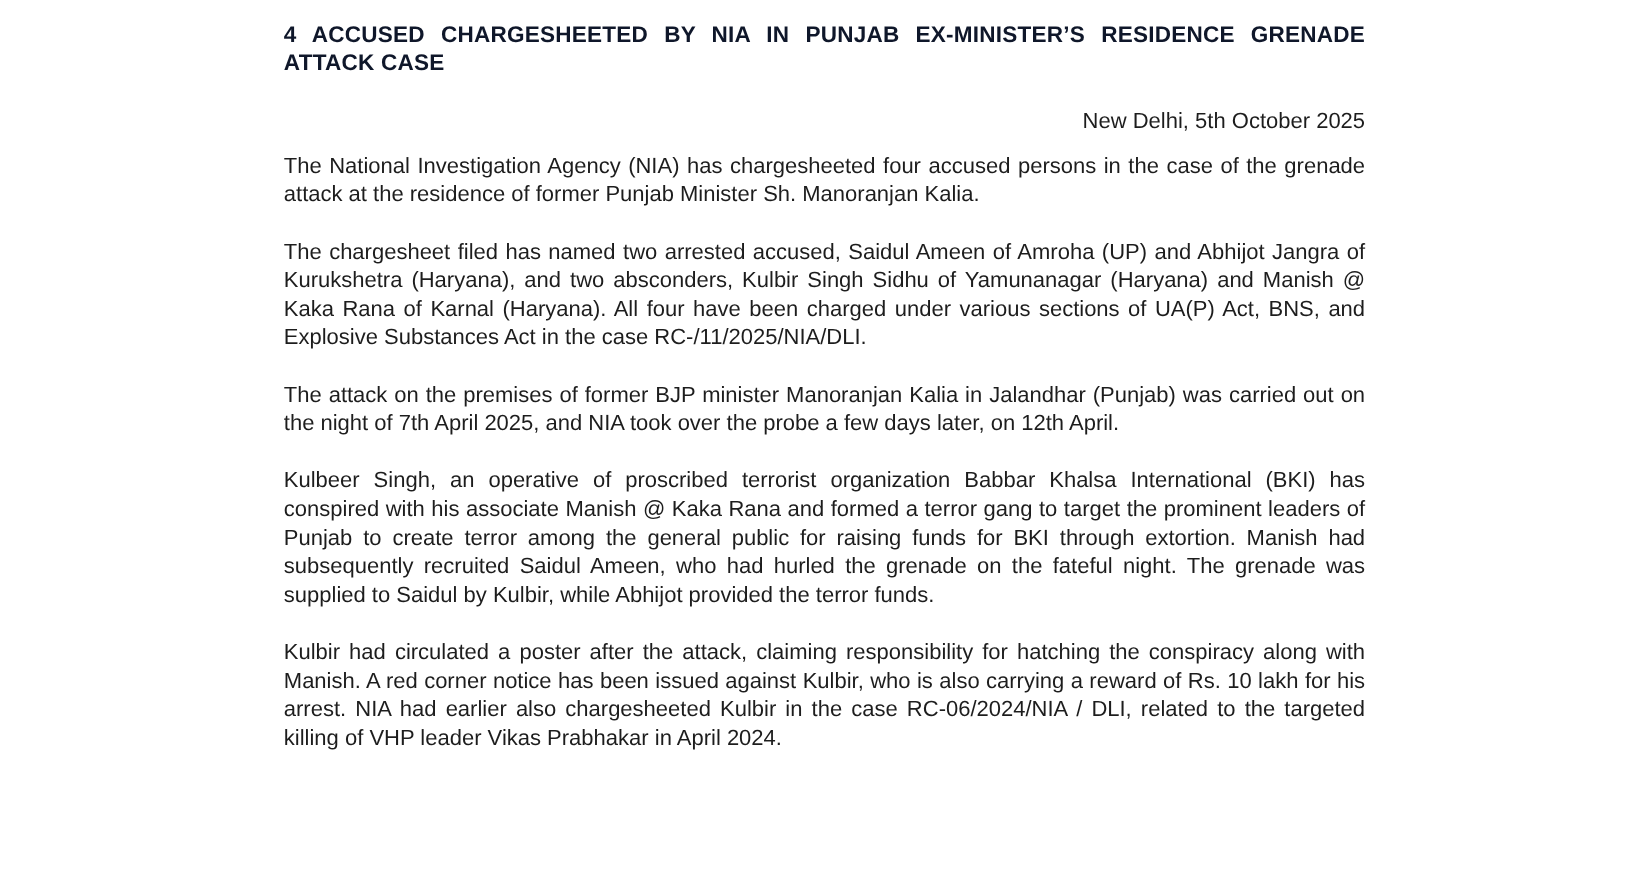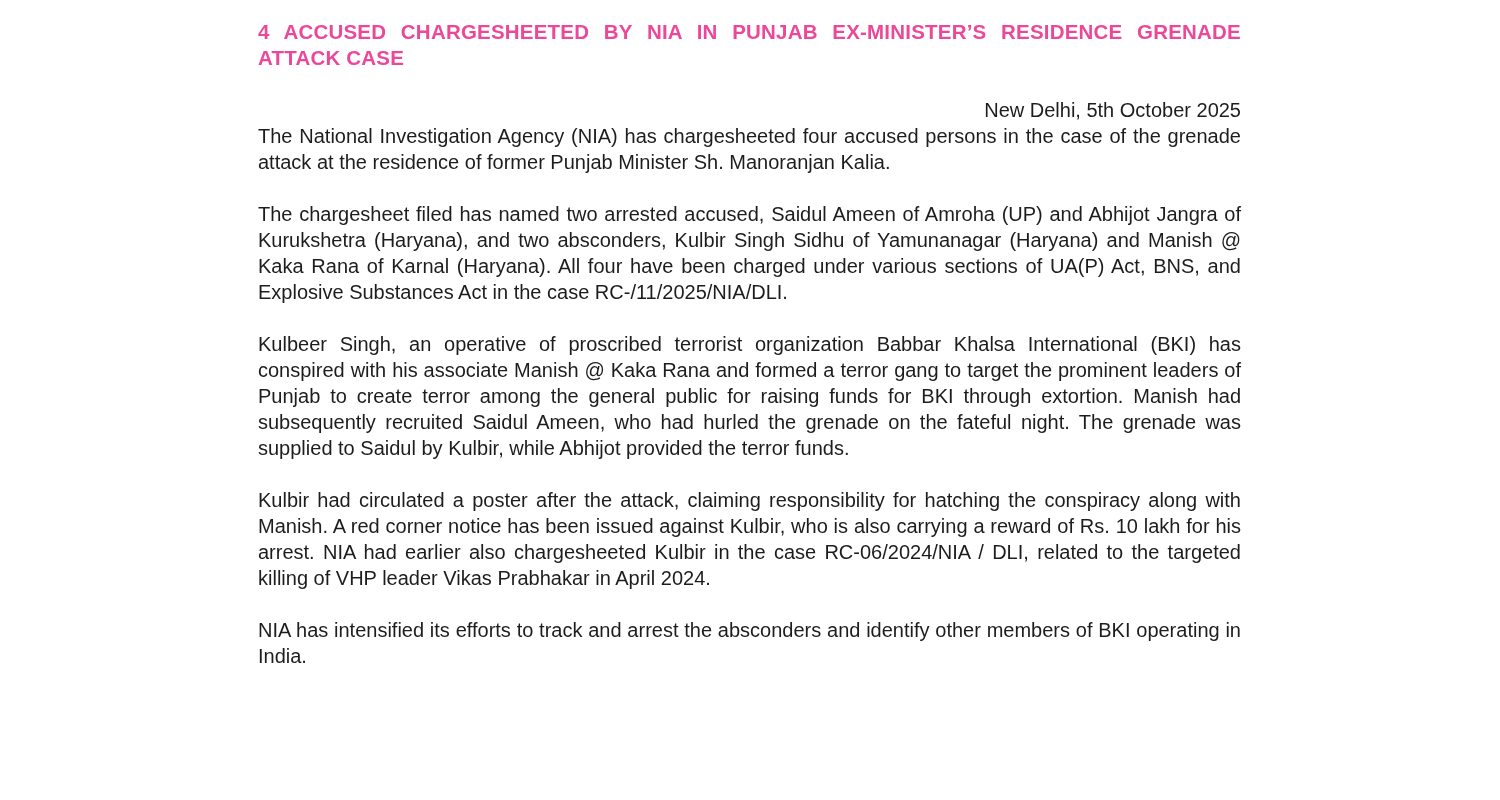--- a/index.html
+++ b/index.html
@@ -21,49 +21,49 @@
     top: 19px;
     width: 983px;
   }
   .doc-title {
     font-size: 20.5px;
     font-weight: 700;
     line-height: 26px;
     letter-spacing: 0.2px;
     text-align: justify;
     margin: 0 0 26px 0;
-    color: #ec4899;
+    color: #0f172a;
   }
   .dateline {
     font-size: 20px;
     line-height: 26px;
     margin: 0;
     text-align: right;
   }
   .para {
     font-size: 20px;
     line-height: 26px;
     text-align: justify;
     margin: 26px 0 0 0;
   }
   .para.first {
-    margin-top: 0;
+    margin-top: 15px;
   }
 </style>
 </head>
 <body>
 
 <div class="page">
   <h1 class="doc-title">4 ACCUSED CHARGESHEETED BY NIA IN PUNJAB EX-MINISTER’S RESIDENCE GRENADE ATTACK CASE</h1>
 
   <p class="dateline">New Delhi, 5th October 2025</p>
 
   <p class="para first">The National Investigation Agency (NIA) has chargesheeted four accused persons in the case of the grenade attack at the residence of former Punjab Minister Sh. Manoranjan Kalia.</p>
 
   <p class="para">The chargesheet filed has named two arrested accused, Saidul Ameen of Amroha (UP) and Abhijot Jangra of Kurukshetra (Haryana), and two absconders, Kulbir Singh Sidhu of Yamunanagar (Haryana) and Manish @ Kaka Rana of Karnal (Haryana). All four have been charged under various sections of UA(P) Act, BNS, and Explosive Substances Act in the case RC-/11/2025/NIA/DLI.</p>
 
+  <p class="para">The attack on the premises of former BJP minister Manoranjan Kalia in Jalandhar (Punjab) was carried out on the night of 7th April 2025, and NIA took over the probe a few days later, on 12th April.</p>
 
   <p class="para">Kulbeer Singh, an operative of proscribed terrorist organization Babbar Khalsa International (BKI) has conspired with his associate Manish @ Kaka Rana and formed a terror gang to target the prominent leaders of Punjab to create terror among the general public for raising funds for BKI through extortion. Manish had subsequently recruited Saidul Ameen, who had hurled the grenade on the fateful night. The grenade was supplied to Saidul by Kulbir, while Abhijot provided the terror funds.</p>
 
   <p class="para">Kulbir had circulated a poster after the attack, claiming responsibility for hatching the conspiracy along with Manish. A red corner notice has been issued against Kulbir, who is also carrying a reward of Rs. 10 lakh for his arrest. NIA had earlier also chargesheeted Kulbir in the case RC-06/2024/NIA / DLI, related to the targeted killing of VHP leader Vikas Prabhakar in April 2024.</p>
 
-  <p class="para">NIA has intensified its efforts to track and arrest the absconders and identify other members of BKI operating in India.</p>
 </div>
 
 </body></html>

